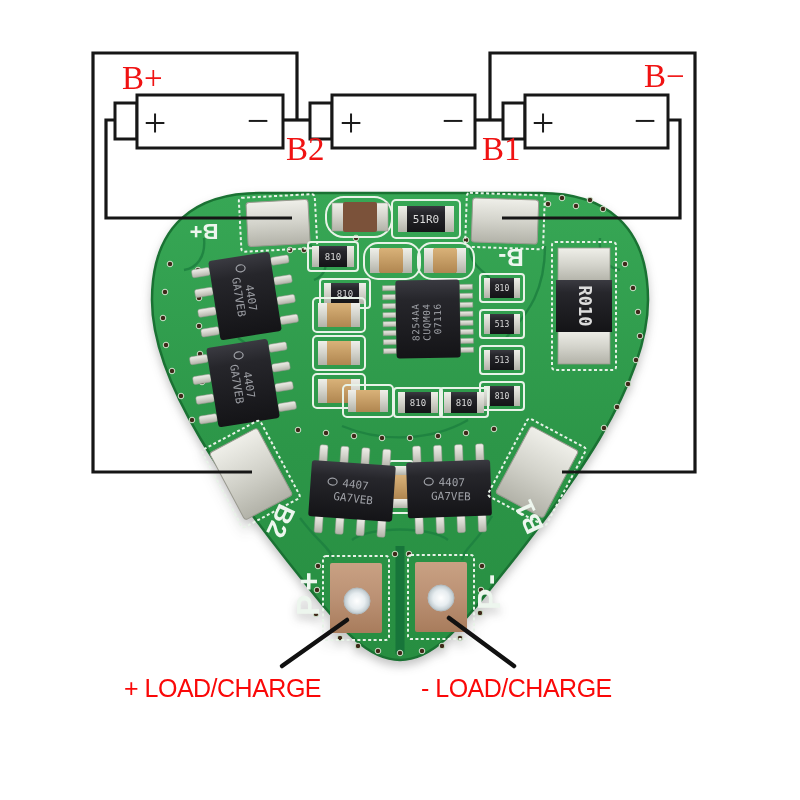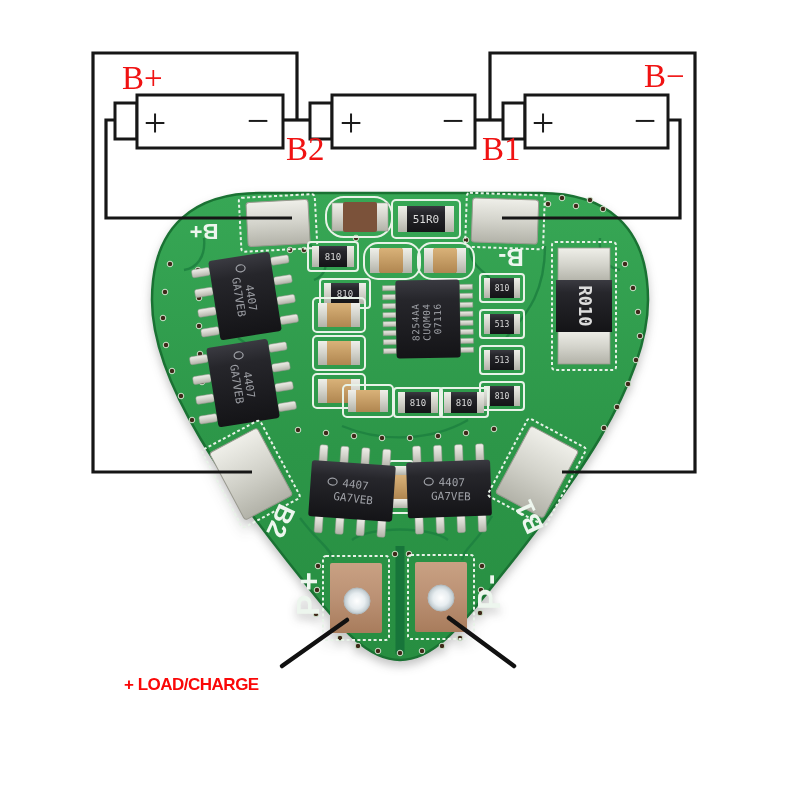--- a/index.html
+++ b/index.html
@@ -2,21 +2,21 @@
 <html><head>
 <meta charset="utf-8">
 <style>
   html,body{margin:0;padding:0;background:#ffffff;}
   .stage{position:relative;width:800px;height:800px;background:#ffffff;overflow:hidden;
          font-family:"Liberation Sans",sans-serif;}
   .stage svg{position:absolute;left:0;top:0;}
   .rlab{position:absolute;color:#f01212;font-family:"Liberation Serif",serif;
         font-size:33px;font-weight:400;line-height:1;white-space:nowrap;}
   .loadlab{position:absolute;color:#fa0808;font-family:"Liberation Sans",sans-serif;
-        font-size:17px;font-weight:700;letter-spacing:-0.5px;line-height:1;white-space:nowrap;}
+        font-size:25px;font-weight:400;letter-spacing:-0.5px;line-height:1;white-space:nowrap;}
   .wire{stroke:#161616;stroke-width:3.2;fill:none;}
   .ptr{stroke:#111111;stroke-width:4.5;fill:none;stroke-linecap:round;}
   .bat{fill:#ffffff;stroke:#171717;stroke-width:3;}
   .sym{font-family:"Liberation Serif",serif;font-size:40px;fill:#1b1b1b;}
   .trace{stroke:#1d8040;stroke-width:2.4;fill:none;opacity:.85;}
   .silk{fill:none;stroke:#e8f3e8;stroke-width:2;}
   .silkd{fill:none;stroke:#e8f3e8;stroke-width:2;stroke-dasharray:3 2.4;}
   .via{fill:#40291a;stroke:#cfe5cd;stroke-width:1;}
   .silk-lab{fill:#edf6ee;font-family:"Liberation Sans",sans-serif;font-weight:bold;}
   .chip-txt{fill:#9ea0a6;font-family:"DejaVu Sans Mono",monospace;}
@@ -439,13 +439,14 @@
       <text class="sym" x="645" y="120" text-anchor="middle" dominant-baseline="central">−</text>
     </g>
   </g>
 </svg>
 
 <div class="rlab" style="left:122px;top:62px;">B+</div>
 <div class="rlab" style="left:644px;top:60px;">B−</div>
 <div class="rlab" style="left:286px;top:133px;">B2</div>
 <div class="rlab" style="left:482px;top:133px;">B1</div>
 <div class="loadlab" style="left:124px;top:676px;">+ LOAD/CHARGE</div>
+<div class="loadlab" style="left:421px;top:676px;">- LOAD/CHARGE</div>
 </div>
 
 </body></html>

